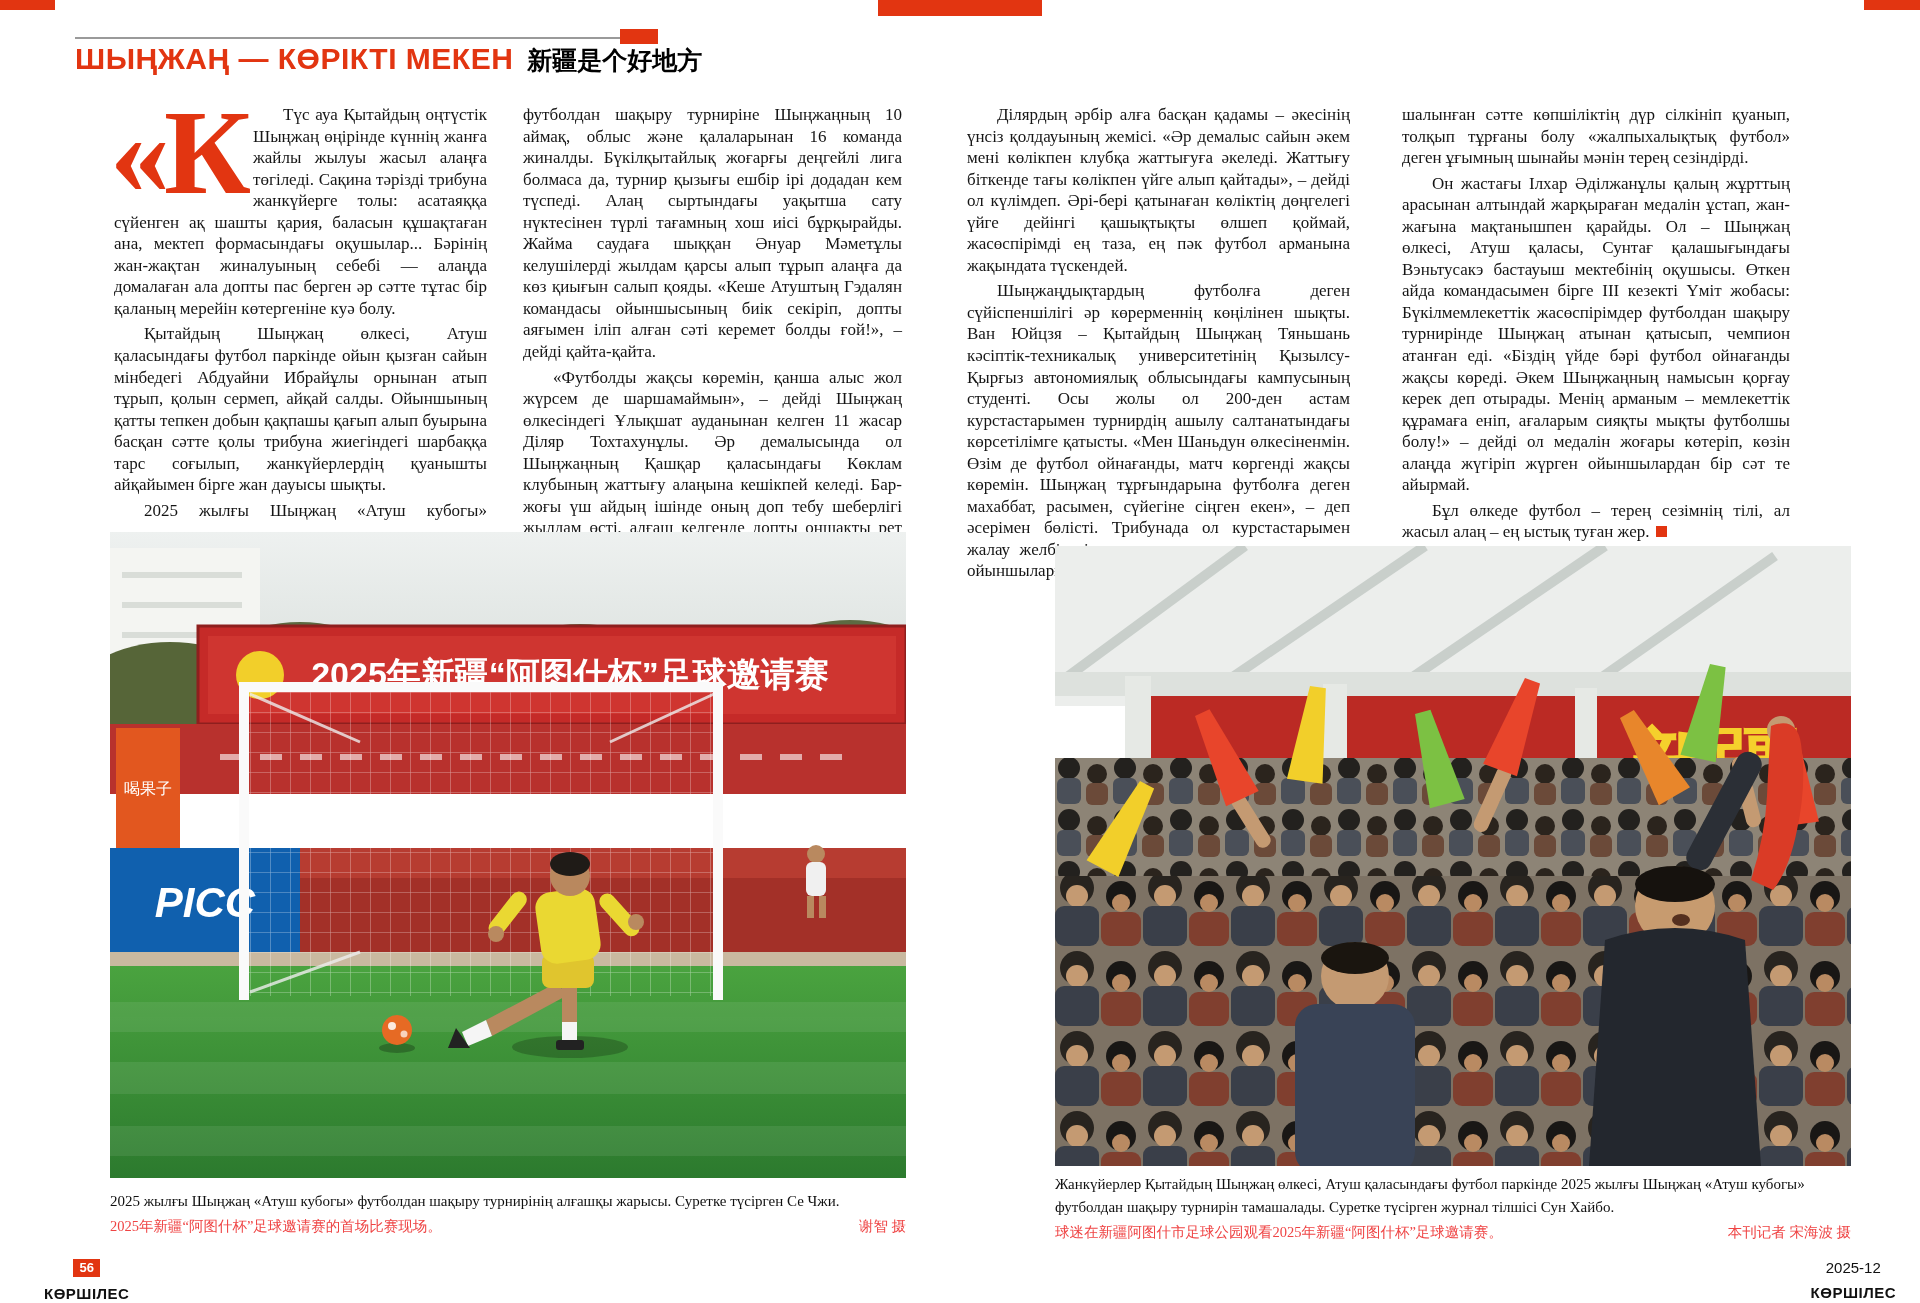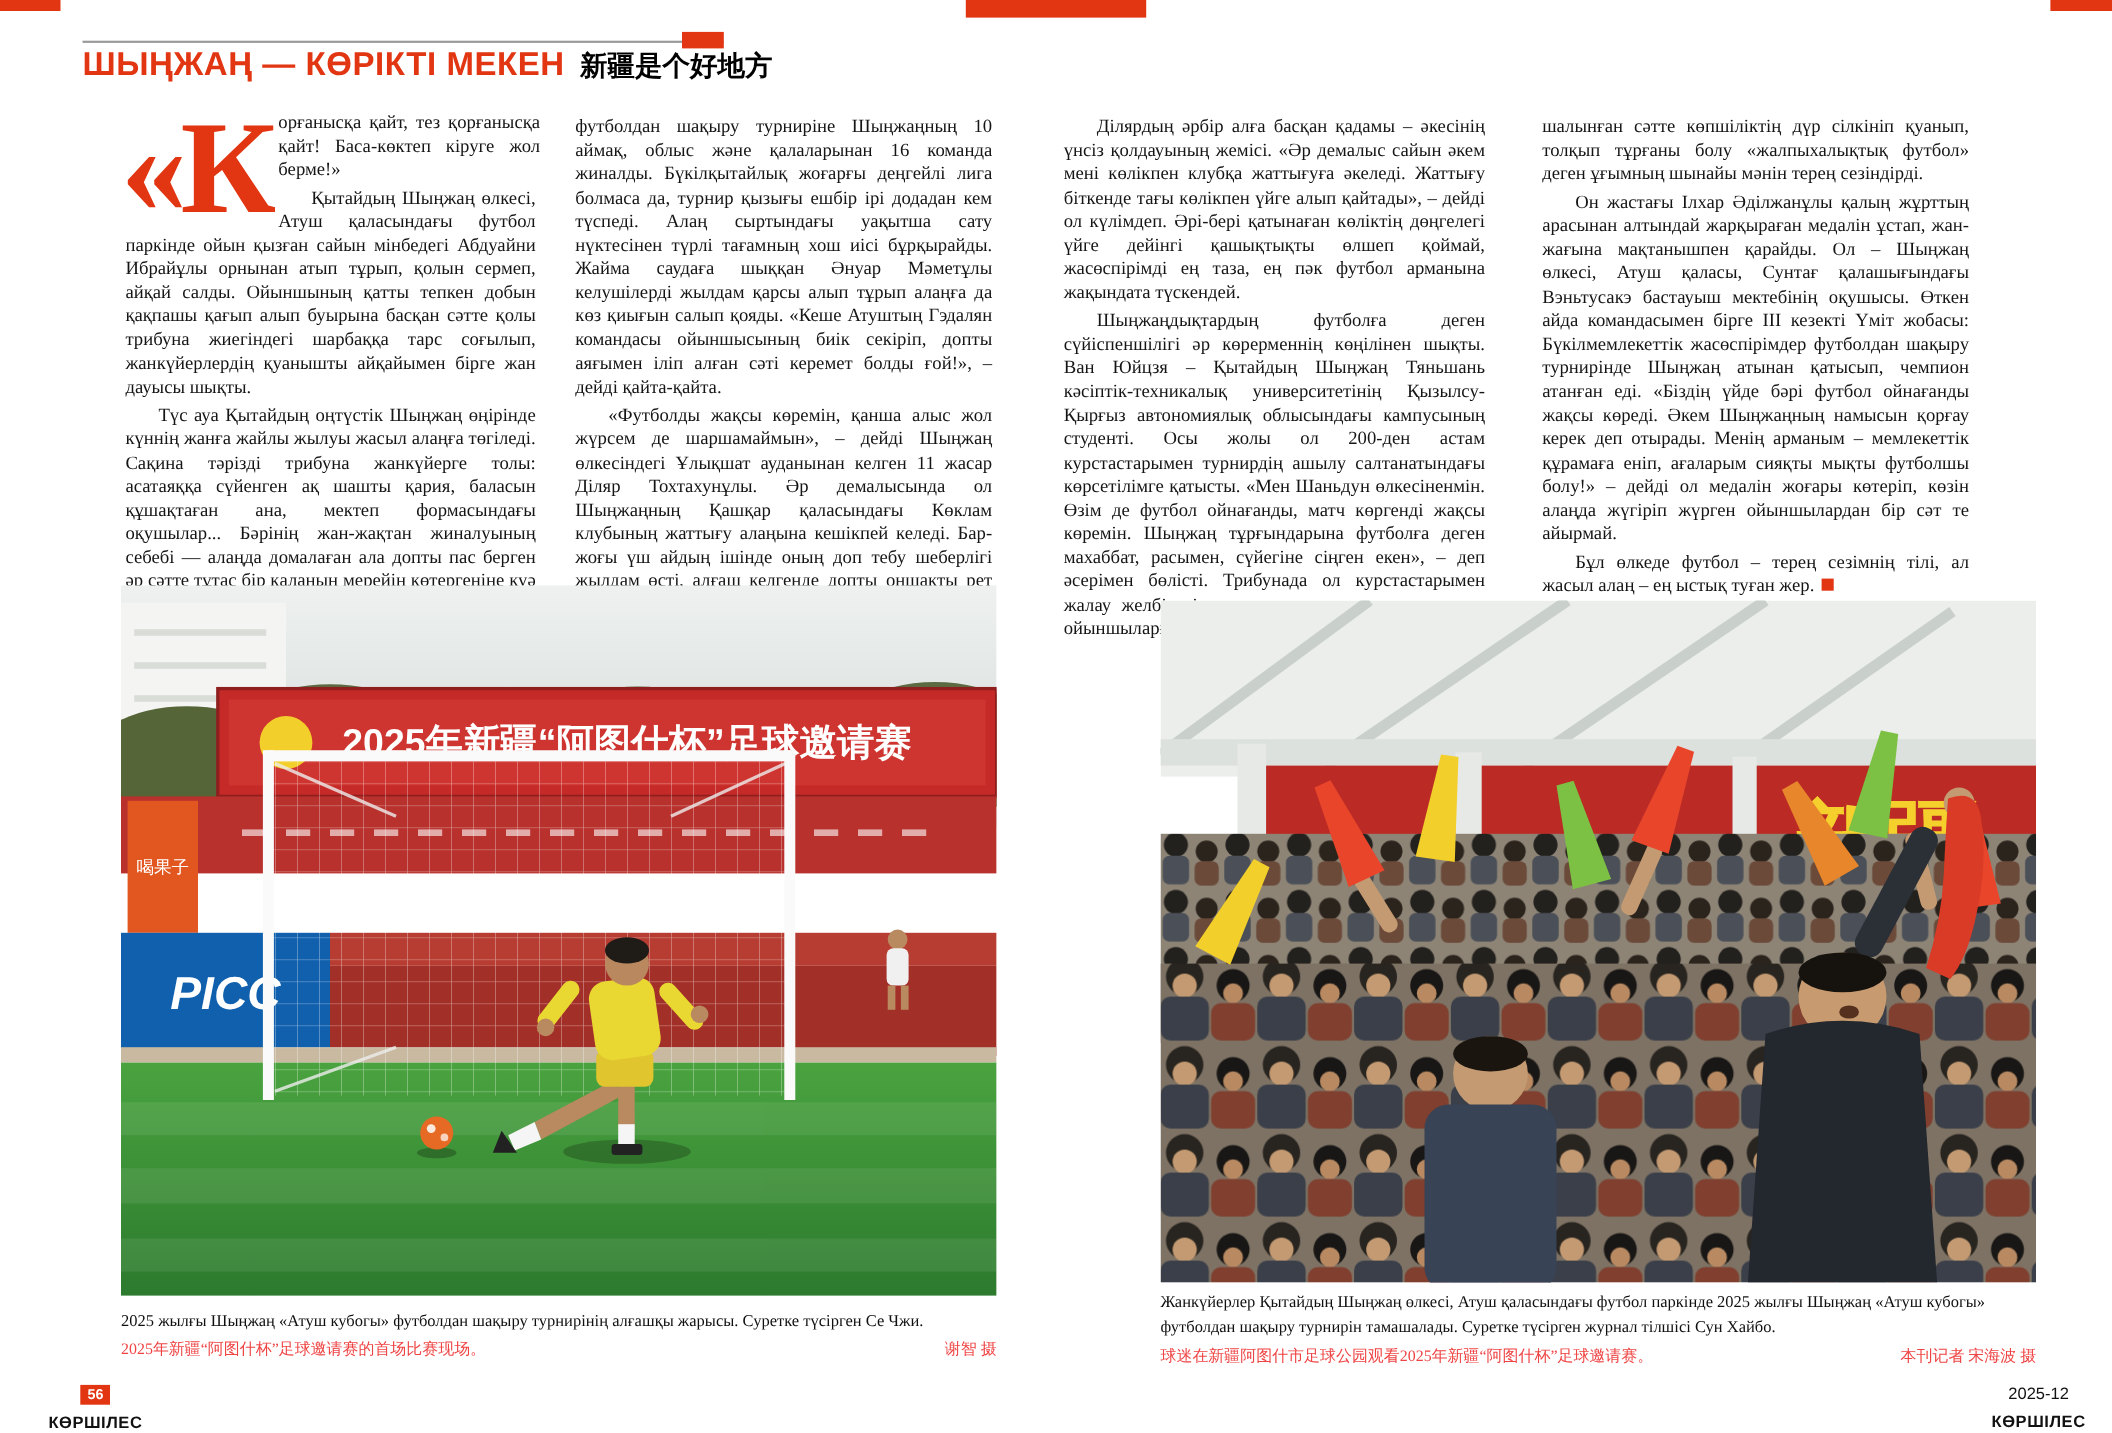--- a/index.html
+++ b/index.html
@@ -57,24 +57,24 @@
   <div class="bar" id="bar-top-right"></div>
 
   <div id="header-rule"></div>
   <div id="header-rule-accent"></div>
 
   <div id="page-header">
     <span class="title-kk">ШЫҢЖАҢ — КӨРІКТІ МЕКЕН</span><span class="title-zh">新疆是个好地方</span>
   </div>
 
   <div class="col" id="col1">
-    <p class="lead-para"><span class="dropcap">«К</span><span>орғанысқа қайт, тез қорғанысқа қайт! Баса-көктеп кіруге жол берме!»</span></p>
+    <p class="lead-para"><span class="dropcap">«К</span></p>
     <div>
+        <p class="para">Түс ауа Қытайдың оңтүстік Шыңжаң өңірінде күннің жанға жайлы жылуы жасыл алаңға төгіледі. Сақина тәрізді трибуна жанкүйерге толы: асатаяққа сүйенген ақ шашты қария, баласын құшақтаған ана, мектеп формасындағы оқушылар... Бәрінің жан-жақтан жиналуының себебі — алаңда домалаған ала допты пас берген әр сәтте тұтас бір қаланың мерейін көтергеніне куә болу.</p>
         <p class="para">Қытайдың Шыңжаң өлкесі, Атуш қаласындағы футбол паркінде ойын қызған сайын мінбедегі Абдуайни Ибрайұлы орнынан атып тұрып, қолын сермеп, айқай салды. Ойыншының қатты тепкен добын қақпашы қағып алып буырына басқан сәтте қолы трибуна жиегіндегі шарбаққа тарс соғылып, жанкүйерлердің қуанышты айқайымен бірге жан дауысы шықты.</p>
-        <p class="para">Түс ауа Қытайдың оңтүстік Шыңжаң өңірінде күннің жанға жайлы жылуы жасыл алаңға төгіледі. Сақина тәрізді трибуна жанкүйерге толы: асатаяққа сүйенген ақ шашты қария, баласын құшақтаған ана, мектеп формасындағы оқушылар... Бәрінің жан-жақтан жиналуының себебі — алаңда домалаған ала допты пас берген әр сәтте тұтас бір қаланың мерейін көтергеніне куә болу.</p>
         <p class="para stretch">2025 жылғы Шыңжаң «Атуш кубогы»</p>
       </div>
   </div>
 
   <div class="col" id="col2">
     <div>
         <p class="para noindent">футболдан шақыру турниріне Шыңжаңның 10 аймақ, облыс және қалаларынан 16 команда жиналды. Бүкілқытайлық жоғарғы деңгейлі лига болмаса да, турнир қызығы ешбір ірі додадан кем түспеді. Алаң сыртындағы уақытша сату нүктесінен түрлі тағамның хош иісі бұрқырайды. Жайма саудаға шыққан Әнуар Мәметұлы келушілерді жылдам қарсы алып тұрып алаңға да көз қиығын салып қояды. «Кеше Атуштың Гэдалян командасы ойыншысының биік секіріп, допты аяғымен іліп алған сәті керемет болды ғой!», – дейді қайта-қайта.</p>
         <p class="para">«Футболды жақсы көремін, қанша алыс жол жүрсем де шаршамаймын», – дейді Шыңжаң өлкесіндегі Ұлықшат ауданынан келген 11 жасар Діляр Тохтахунұлы. Әр демалысында ол Шыңжаңның Қашқар қаласындағы Көклам клубының жаттығу алаңына кешікпей келеді. Бар-жоғы үш айдың ішінде оның доп тебу шеберлігі жылдам өсті, алғаш келгенде допты оншақты рет жерге түсірмей тебе алса, қазір қиналмай-ақ қырқтан аса рет асырып ойнай алады.</p>
       </div>
   </div>

